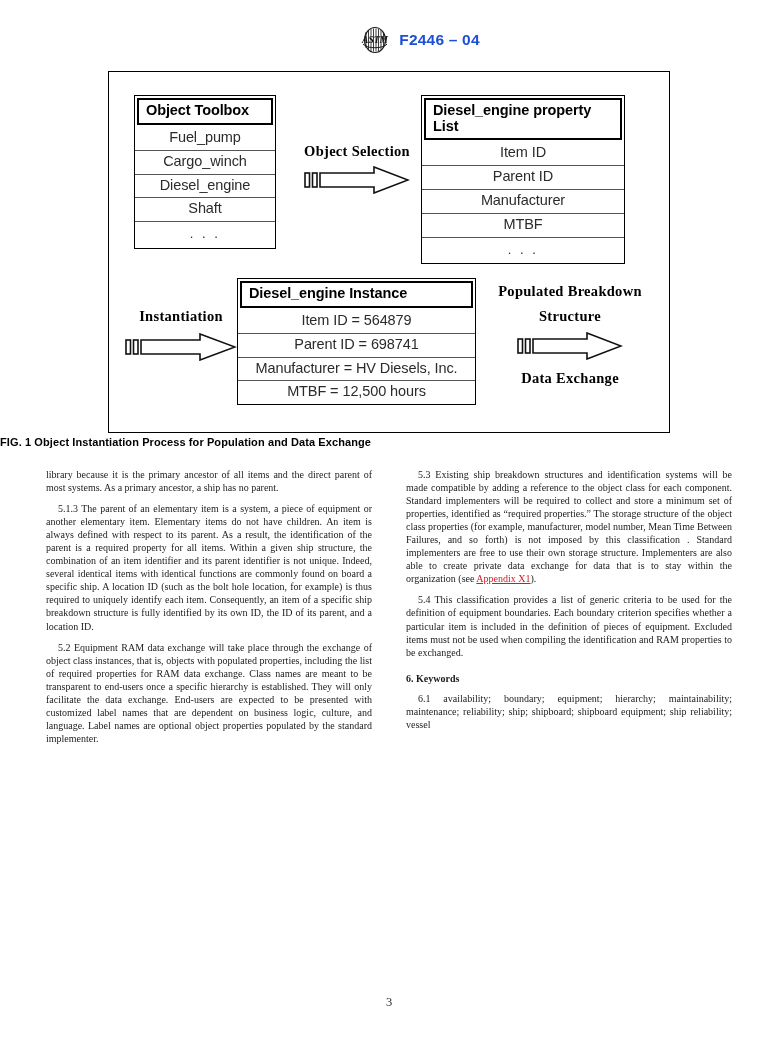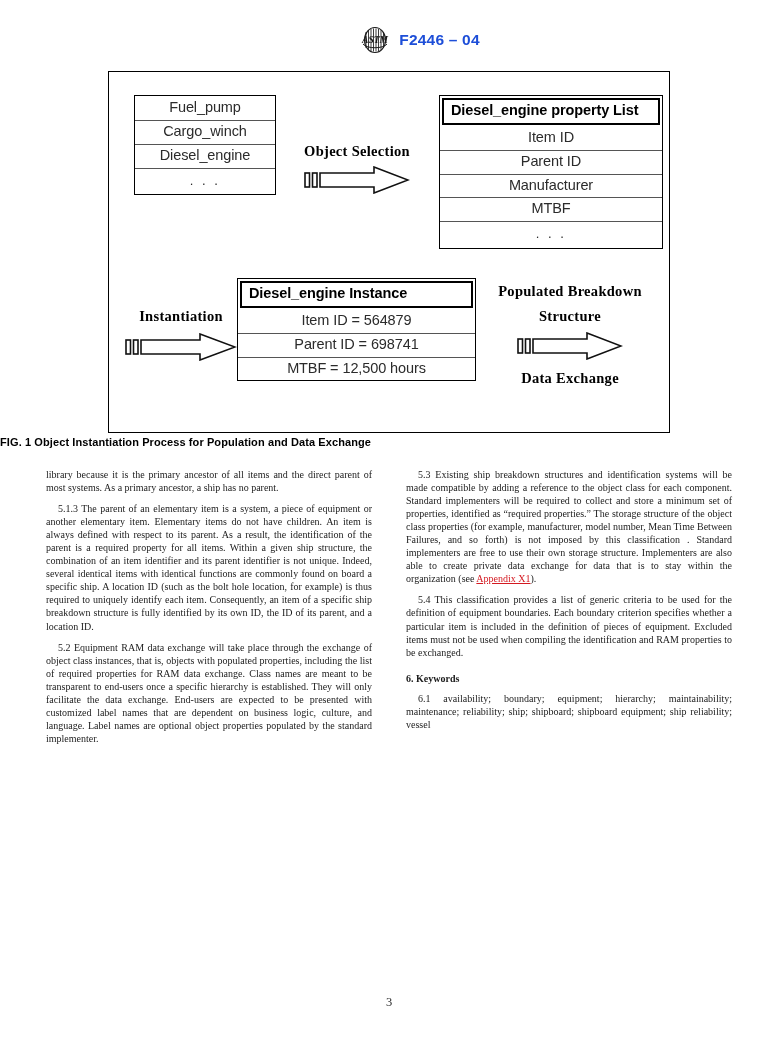--- a/index.html
+++ b/index.html
@@ -81,21 +81,21 @@
     color: #2b2b2b;
     box-sizing: border-box;
     letter-spacing: -0.1px;
     white-space: nowrap;
     text-align: center;
   }
   .entity-row.first-row { border-top: none; margin-top: 1px; }
   .entity-row.ellipsis { letter-spacing: 2.5px; font-size: 13px; padding-top: 5px; padding-bottom: 6px; }
 
   #box-toolbox { left: 25px; top: 23px; width: 142px; }
-  #box-property { left: 330px; top: 23px; width: 224px; }
+  #box-property { left: 312px; top: 23px; width: 204px; }
   #box-instance { left: 128px; top: 206px; width: 239px; }
 
   
   .flow-group { position: absolute; text-align: center; }
   .flow-label {
     font-family: "Liberation Serif", "DejaVu Serif", serif;
     font-weight: bold;
     font-size: 14.5px;
     line-height: 1.25;
     color: #000;
@@ -188,39 +188,42 @@
       <text x="30" y="33" font-family="Liberation Serif, serif" font-size="19" font-style="italic" font-weight="bold" fill="#1a1a1a" text-anchor="middle">ASTM</text>
       <path d="M6 36 C 14 46, 46 46, 54 36" fill="none" stroke="#1a1a1a" stroke-width="2"></path>
     </svg>
   </span>
   <span class="doc-designation">F2446 – 04</span>
 </div>
 
 <div class="figure-frame">
 
   <div class="entity-box" id="box-toolbox">
+    <div class="entity-head">Object Toolbox</div>
     <div class="entity-row first-row">Fuel_pump</div>
     <div class="entity-row">Cargo_winch</div>
     <div class="entity-row">Diesel_engine</div>
+    <div class="entity-row">Shaft</div>
     <div class="entity-row ellipsis">. . .</div>
   </div>
 
   <div class="entity-box" id="box-property">
     <div class="entity-head">Diesel_engine property List</div>
     <div class="entity-row first-row">Item ID</div>
     <div class="entity-row">Parent ID</div>
     <div class="entity-row">Manufacturer</div>
     <div class="entity-row">MTBF</div>
     <div class="entity-row ellipsis">. . .</div>
   </div>
 
   <div class="entity-box" id="box-instance">
     <div class="entity-head">Diesel_engine Instance</div>
     <div class="entity-row first-row">Item ID = 564879</div>
     <div class="entity-row">Parent ID = 698741</div>
+    <div class="entity-row">Manufacturer = HV Diesels, Inc.</div>
     <div class="entity-row">MTBF = 12,500 hours</div>
   </div>
 
   <div class="flow-group" id="flow-object-selection">
     <div class="flow-label">Object Selection</div>
     <div class="arrow-wrap">
       <svg class="arrow-svg" width="106" height="28" viewBox="0 0 106 28" xmlns="http://www.w3.org/2000/svg">
         <rect x="1" y="7" width="4.5" height="14" fill="none" stroke="#111" stroke-width="1.6"></rect>
         <rect x="8.5" y="7" width="4.5" height="14" fill="none" stroke="#111" stroke-width="1.6"></rect>
         <path d="M16 7 L 70 7 L 70 1 L 104 14 L 70 27 L 70 21 L 16 21 Z" fill="#fff" stroke="#111" stroke-width="1.6" stroke-linejoin="miter"></path>

